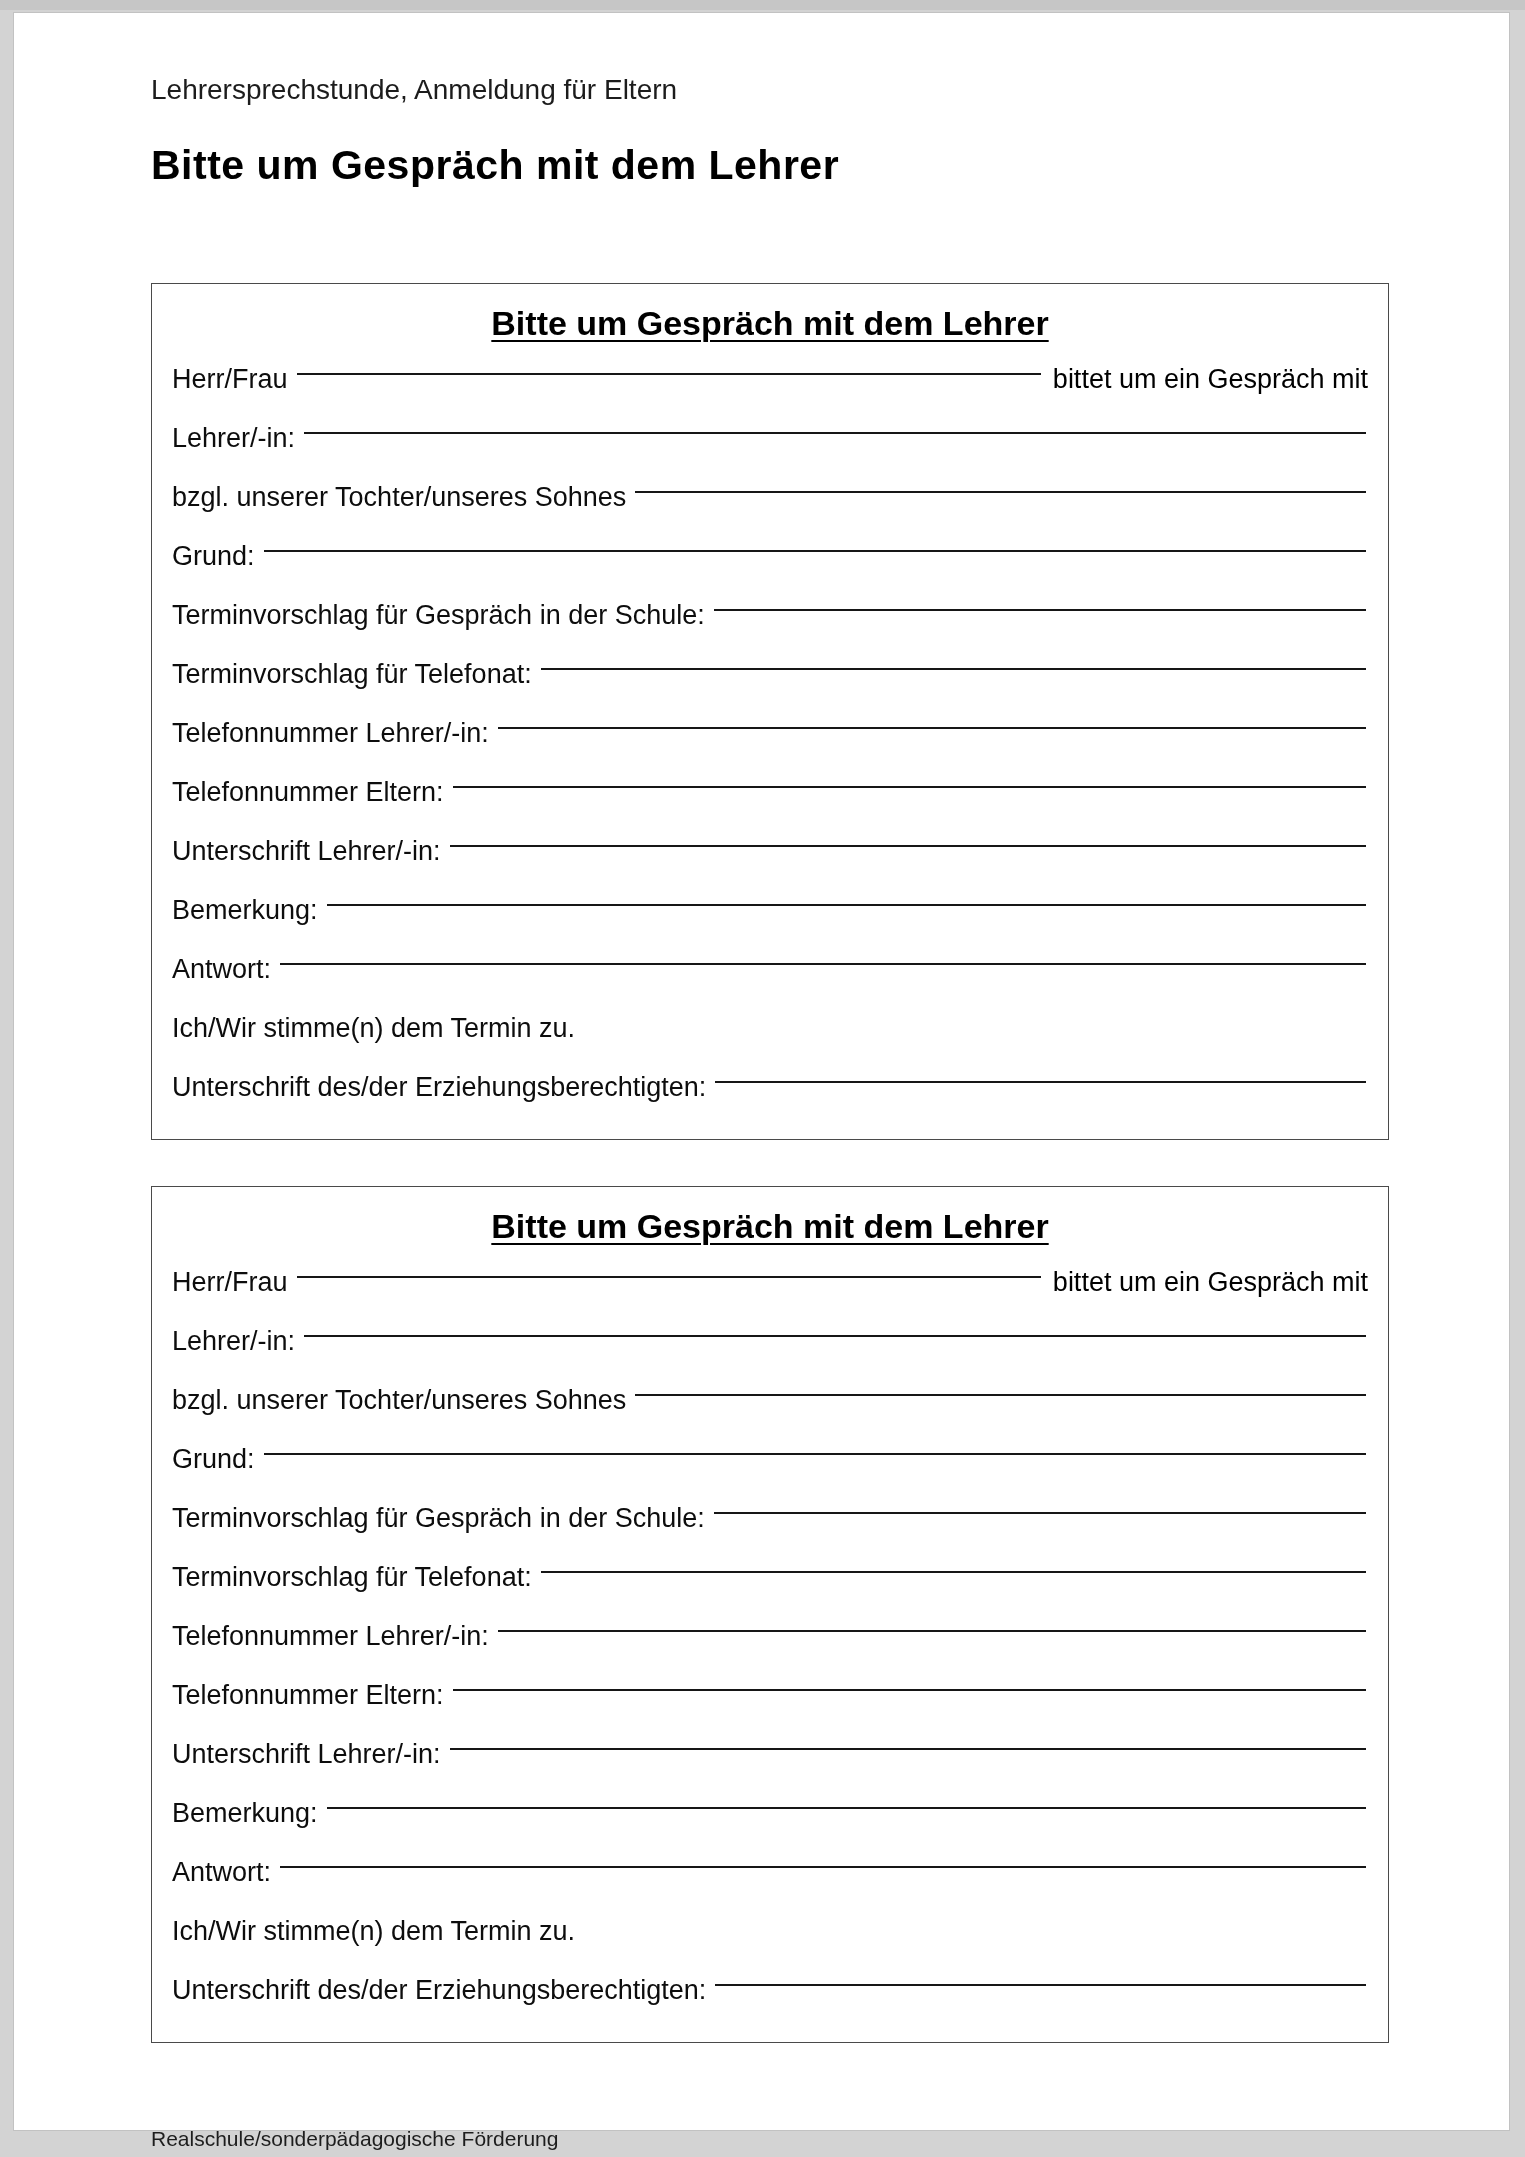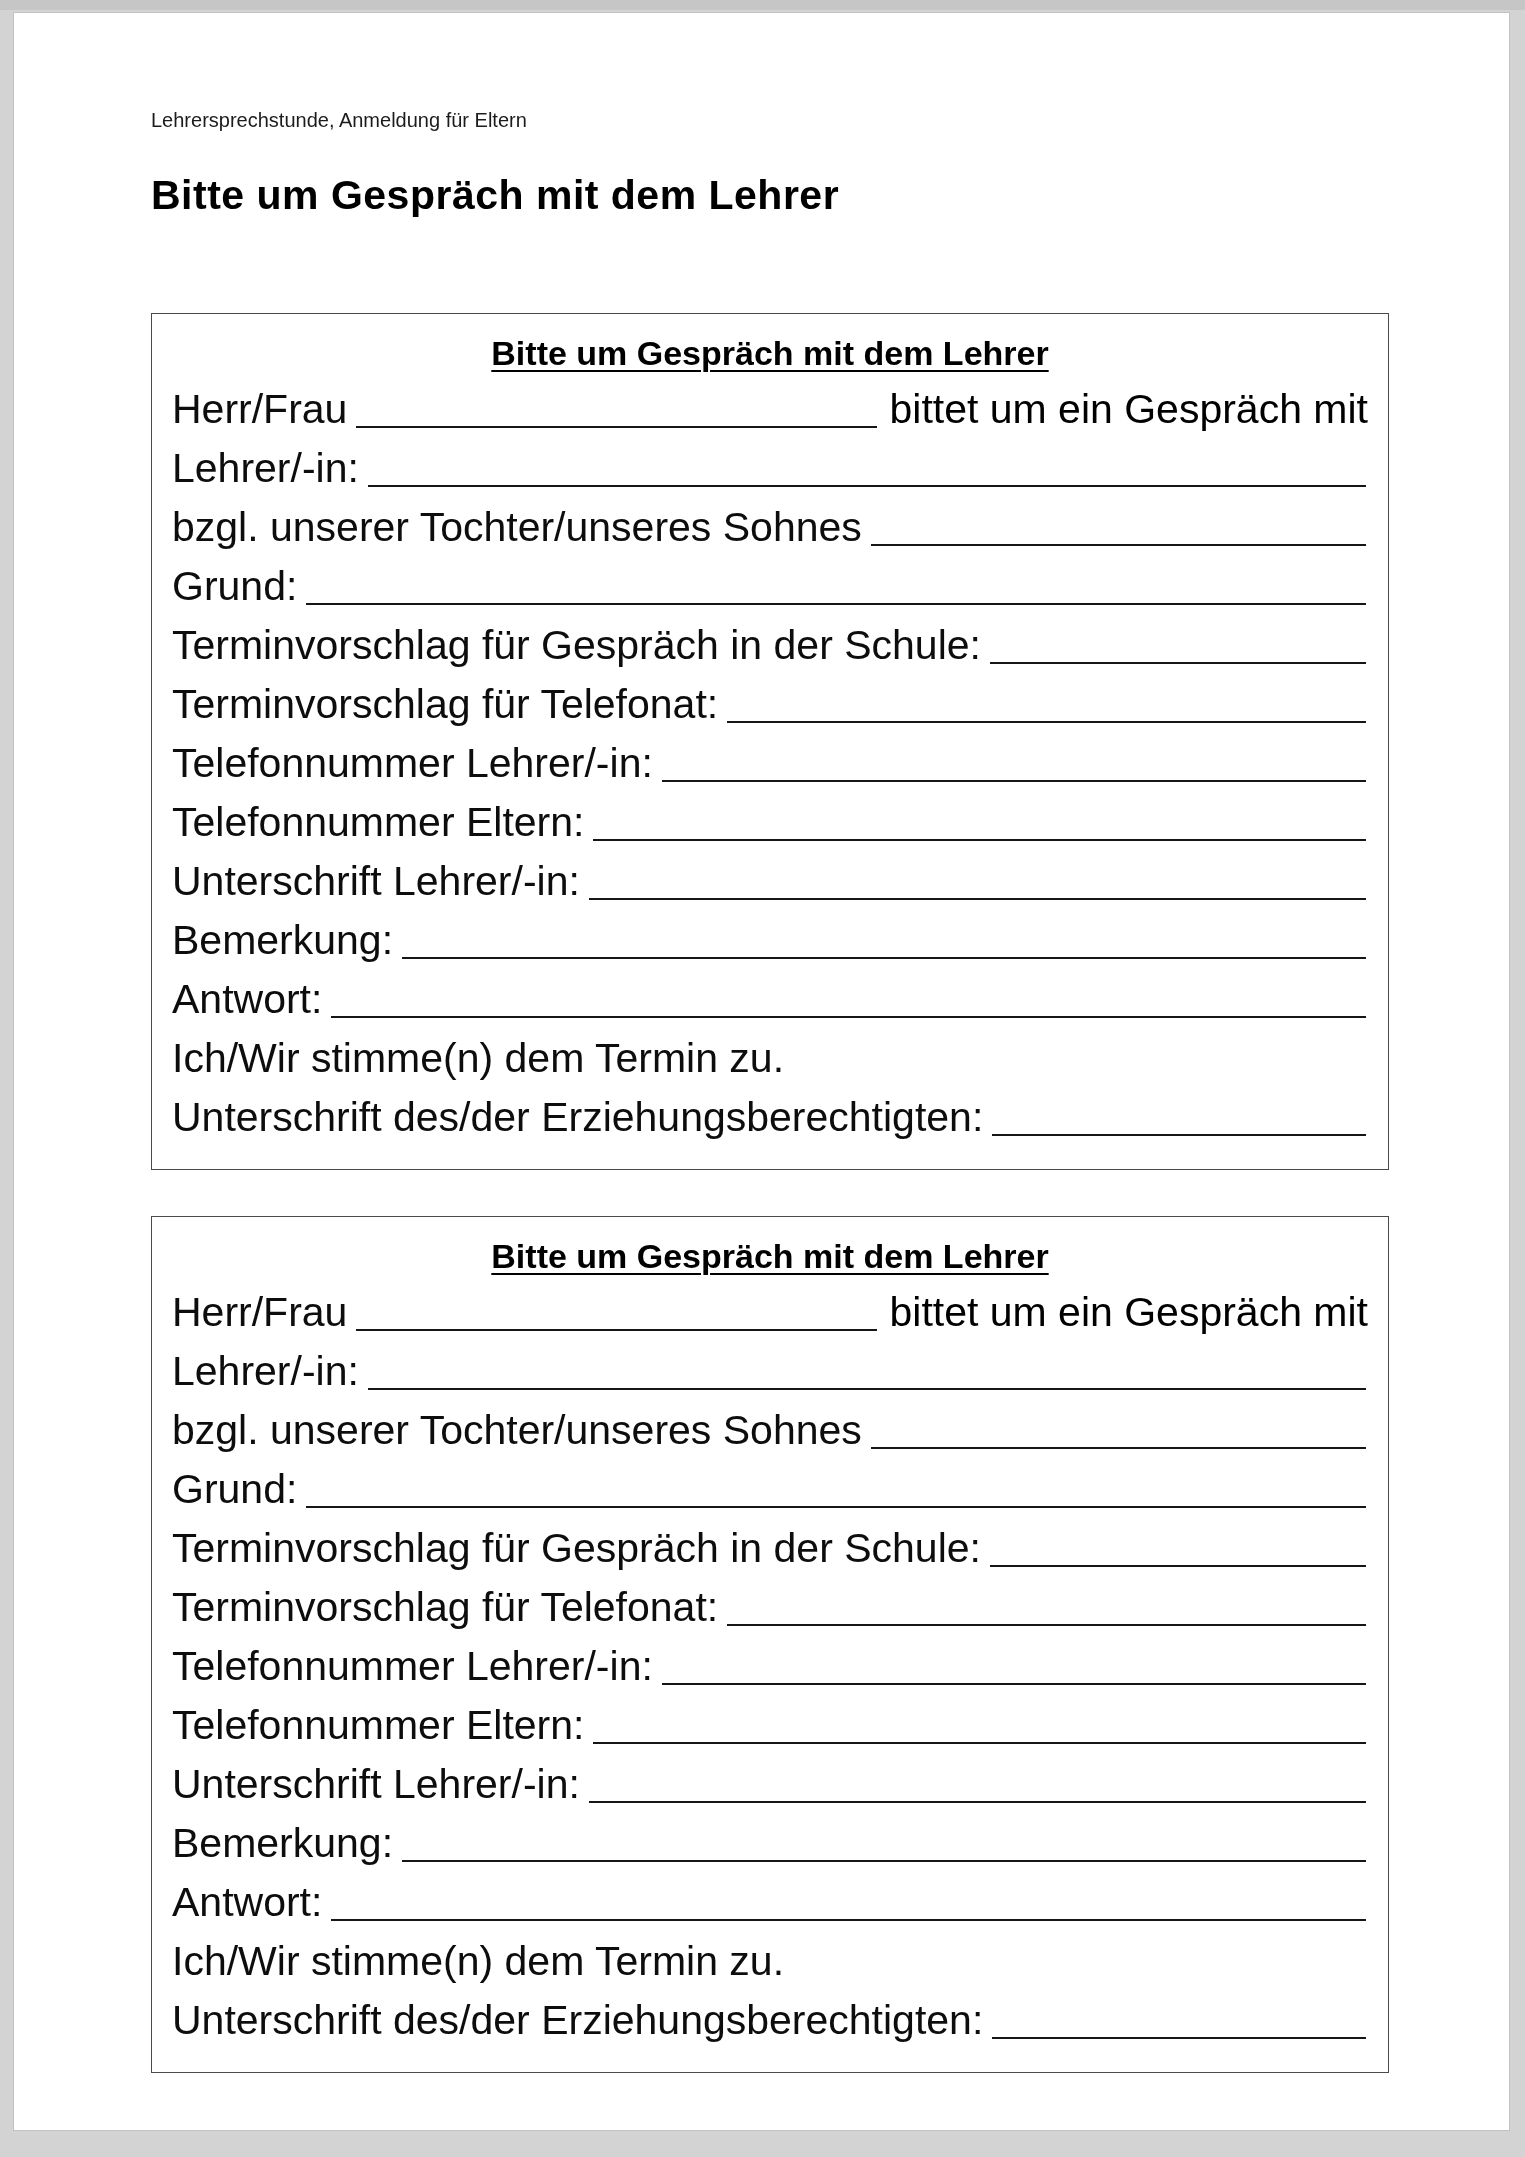--- a/index.html
+++ b/index.html
@@ -21,22 +21,22 @@
 
   .page {
     position: absolute;
     left: 13px; top: 12px; right: 15px; bottom: 26px;
     background: #ffffff;
     border: 1px solid #c2c2c2;
     padding: 0 120px 0 137px;
   }
 
   .kicker {
-    margin-top: 92px;
-    font-size: 20px;
+    margin-top: 62px;
+    font-size: 28px;
     line-height: 30px;
     color: #1c1c1c;
   }
 
   .doc-title {
     margin-top: 34px;
     font-size: 41px;
     line-height: 52px;
     font-weight: bold;
     letter-spacing: 0.5px;
@@ -58,22 +58,22 @@
     font-weight: bold;
     text-decoration: underline;
     text-decoration-thickness: 2px;
     text-underline-offset: 5px;
     color: #000;
     margin-bottom: 4px;
   }
 
   .form-row {
     display: flex;
-    align-items: flex-end;
-    font-size: 41px;
+    align-items: center;
+    font-size: 27px;
     line-height: 59px;
     white-space: nowrap;
   }
   .field-label { flex: 0 0 auto; color: #0d0d0d; }
   .field-suffix { flex: 0 0 auto; margin-left: 10px; color: #000000; }
   .blank-line {
     flex: 1 1 auto;
     min-width: 40px;
     border-bottom: 2px solid #161616;
     margin: 0 2px 11px 9px;

